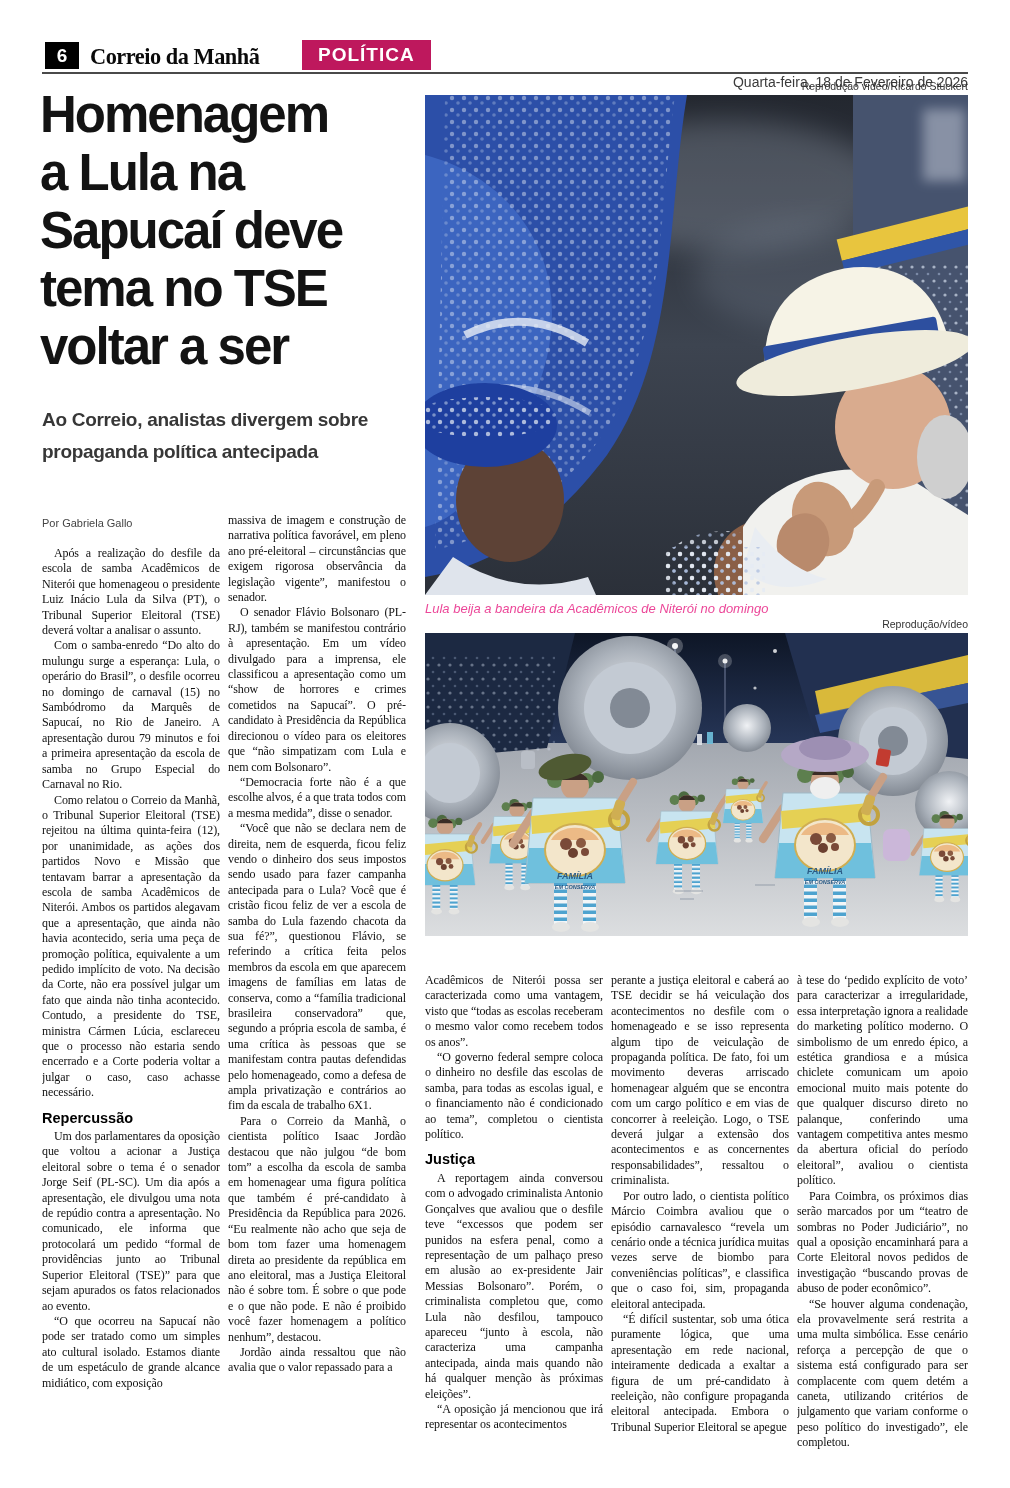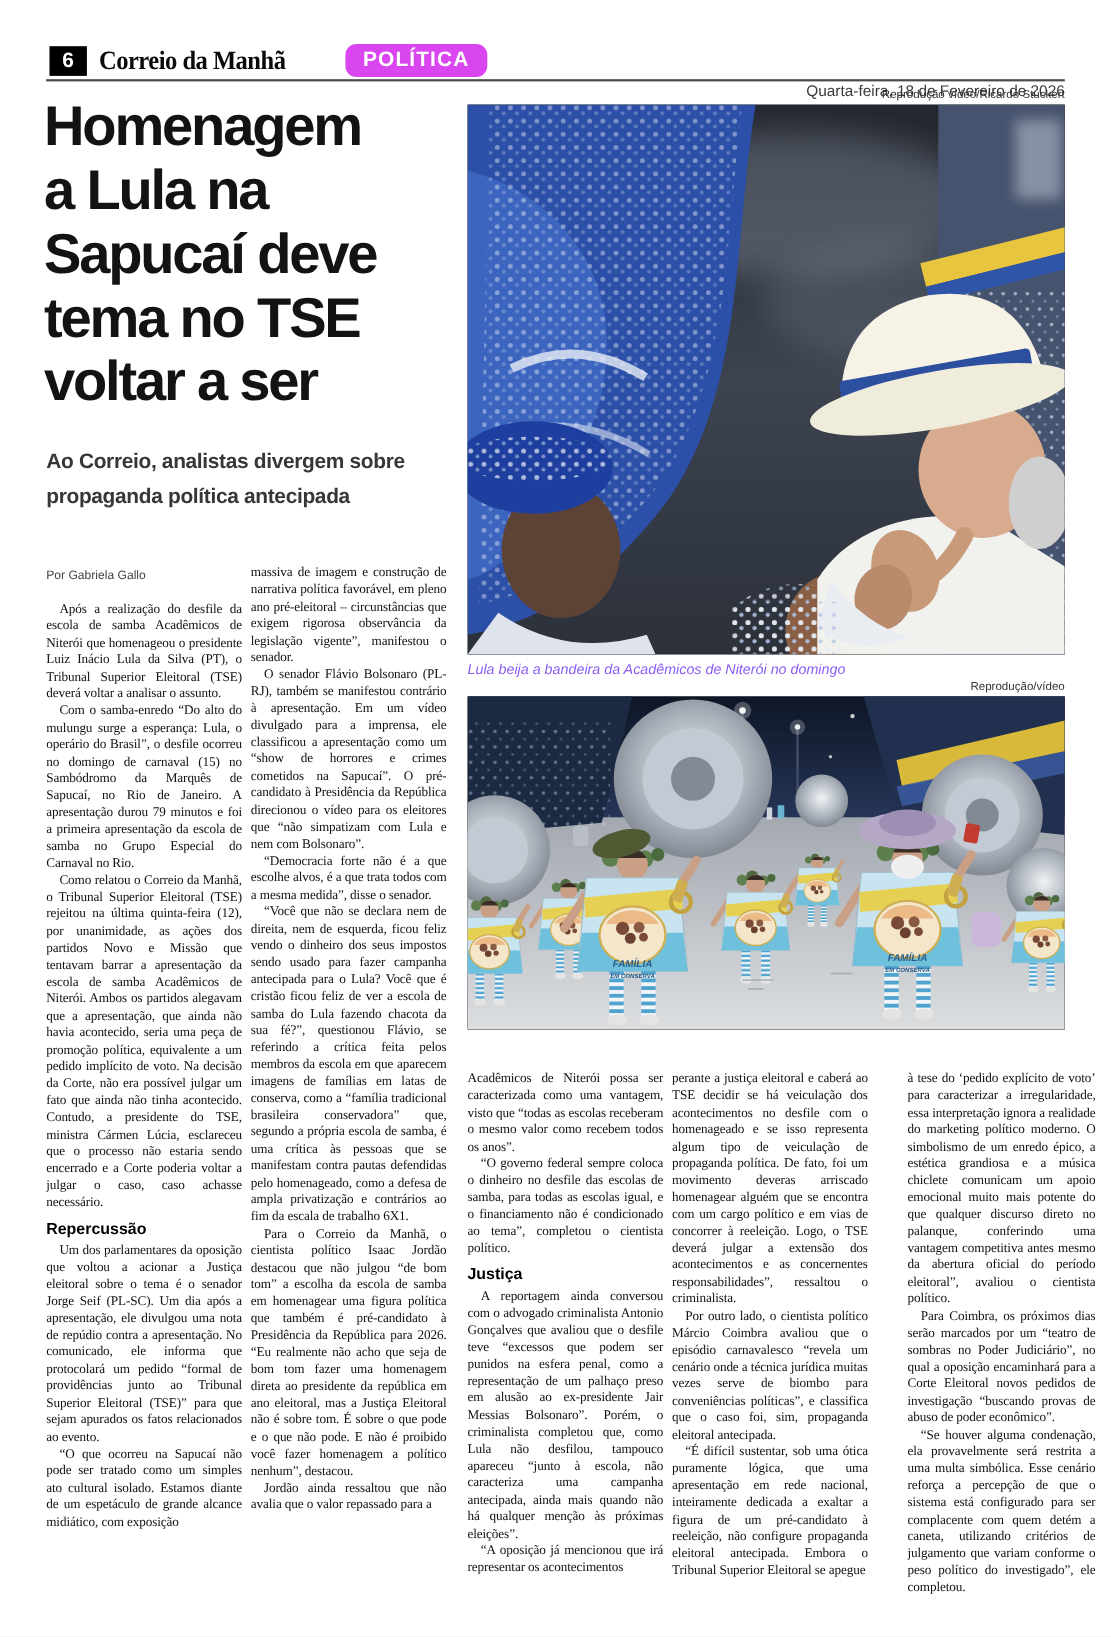--- a/index.html
+++ b/index.html
@@ -7,29 +7,29 @@
         font-family:"Liberation Sans",sans-serif;color:#111;overflow:hidden;}
 
   
   .masthead-bar{position:absolute;left:42px;right:42px;top:42px;height:30px;
                 border-bottom:2px solid #4a4a4a;}
   .pagenum{position:absolute;left:3px;top:0;width:34px;height:27px;background:#000;color:#fff;
            font-weight:700;font-size:19px;display:flex;align-items:center;justify-content:center;}
   .masthead{position:absolute;left:48px;top:1px;font-family:"Liberation Serif",serif;
             font-weight:700;font-size:24px;letter-spacing:-0.5px;color:#0a0a0a;
             transform:scaleX(.93);transform-origin:left center;white-space:nowrap;}
-  .section-badge{position:absolute;left:272px;top:-2px;background:#d946ef;color:#fff;font-weight:700;
-                 font-size:19px;letter-spacing:1px;padding:4px 16px;border-radius:10px;}
+  .section-badge{position:absolute;left:260px;top:-2px;background:#be185d;color:#fff;font-weight:700;
+                 font-size:19px;letter-spacing:1px;padding:4px 16px;}
   .edition-date{position:absolute;right:0;top:6px;font-size:14px;color:#3a3a3a;margin-top:26px;}
 
   
   .credit{position:absolute;right:42px;text-align:right;font-size:10.5px;color:#333;}
   .credit-1{top:80px;}
   .credit-2{top:618px;}
-  .caption{position:absolute;left:425px;width:543px;font-style:italic;font-size:13px;color:#8b5cf6;margin:0;}
+  .caption{position:absolute;left:425px;width:543px;font-style:italic;font-size:13px;color:#ec4899;margin:0;}
   .caption-1{top:601px;}
   .caption-2{top:944px;}
 
   
   .headline{position:absolute;left:40px;top:86px;width:392px;margin:0;font-weight:700;
             font-size:51px;line-height:58px;letter-spacing:-2px;color:#131313;}
   .subhead{position:absolute;left:42px;top:404px;width:380px;margin:0;font-weight:700;
            font-size:19px;line-height:32px;letter-spacing:-0.3px;color:#373737;}
   .byline{position:absolute;left:42px;top:517px;font-size:11px;color:#444;}
 
@@ -38,21 +38,21 @@
        font-size:12px;line-height:15.4px;letter-spacing:-0.1px;text-align:justify;color:#101010;
        hyphens:auto;-webkit-hyphens:auto;}
   .col p{margin:0;}
   .col p.indent{text-indent:12px;}
   .crosshead{font-family:"Liberation Sans",sans-serif;font-size:14.5px;font-weight:700;
              letter-spacing:0;text-align:left;margin:10px 0 3px;color:#000;}
   .col-1{left:42px;top:546px;height:916px;}
   .col-2{left:228px;top:513px;height:949px;}
   .col-3{left:425px;top:973px;height:494px;}
   .col-4{left:611px;top:973px;height:494px;}
-  .col-5{left:797px;top:973px;height:494px;width:171px;margin-left:28px;}
+  .col-5{left:797px;top:973px;height:494px;width:171px;}
 
   
   .photo{position:absolute;left:425px;width:543px;margin:0;overflow:hidden;background:#2a2f38;}
   .photo-1{top:95px;height:500px;}
   .photo-2{top:633px;height:303px;}
   .photo svg{display:block;}
 </style>
 </head>
 <body>
 

